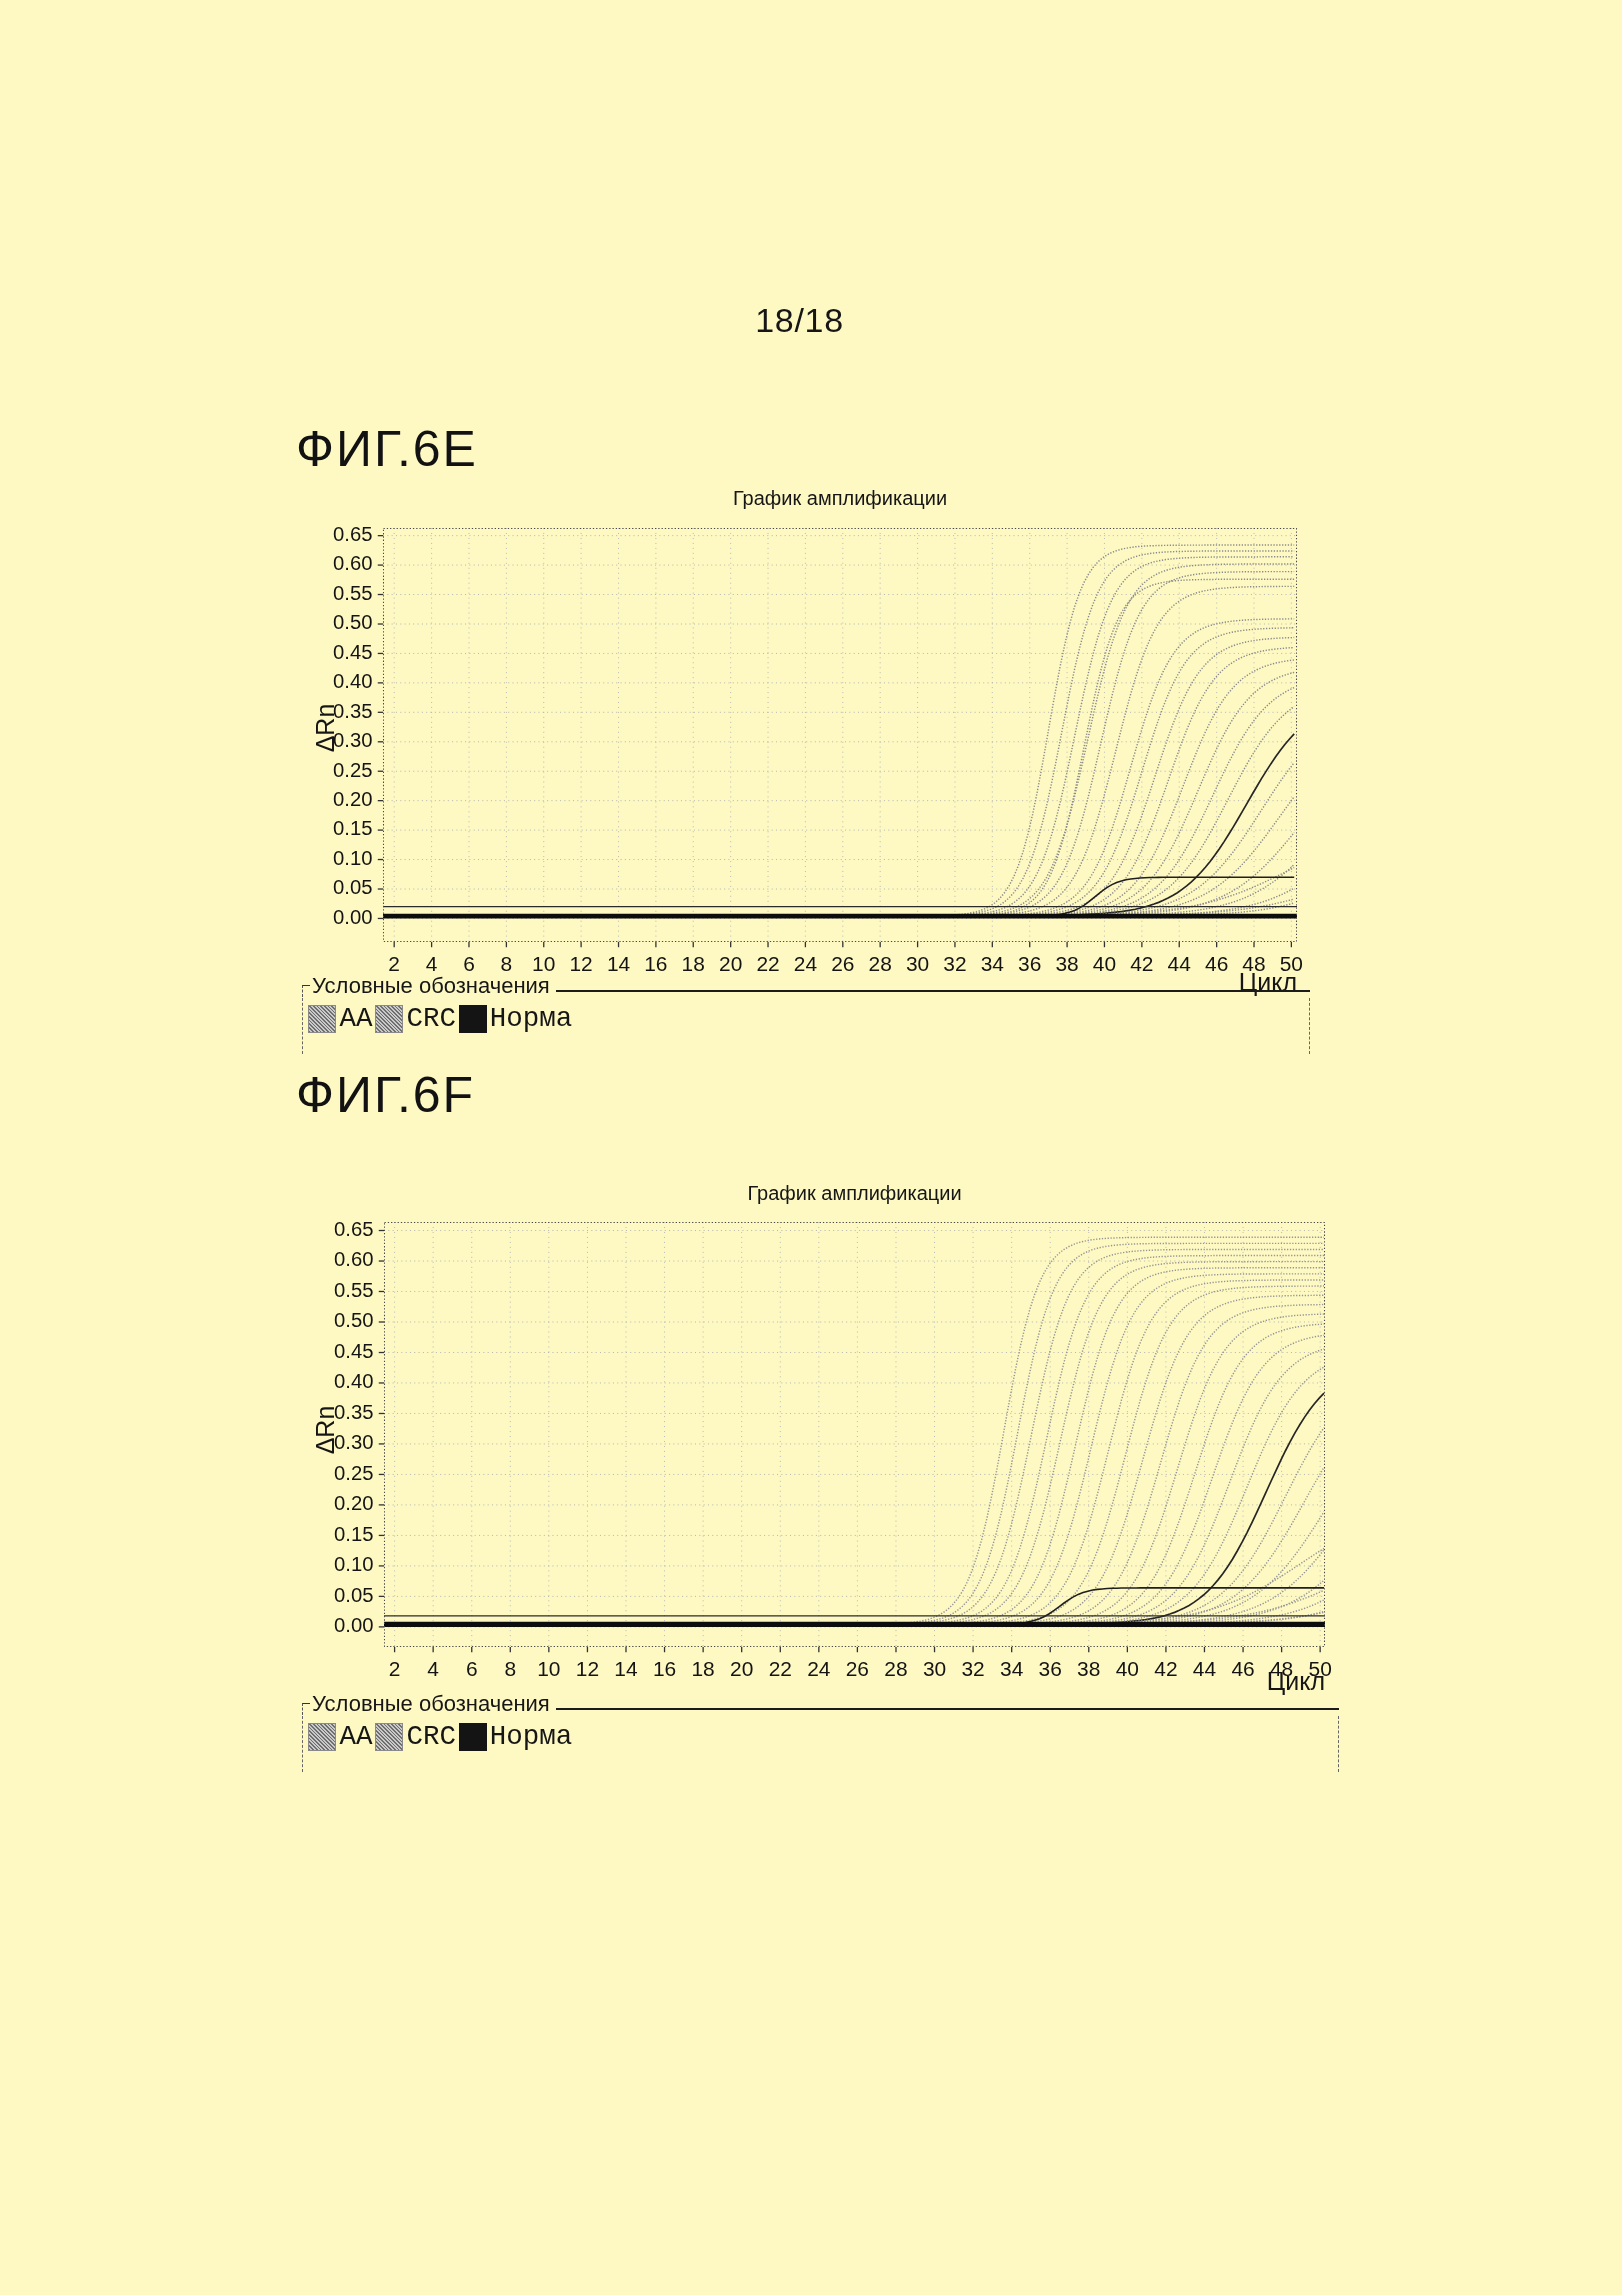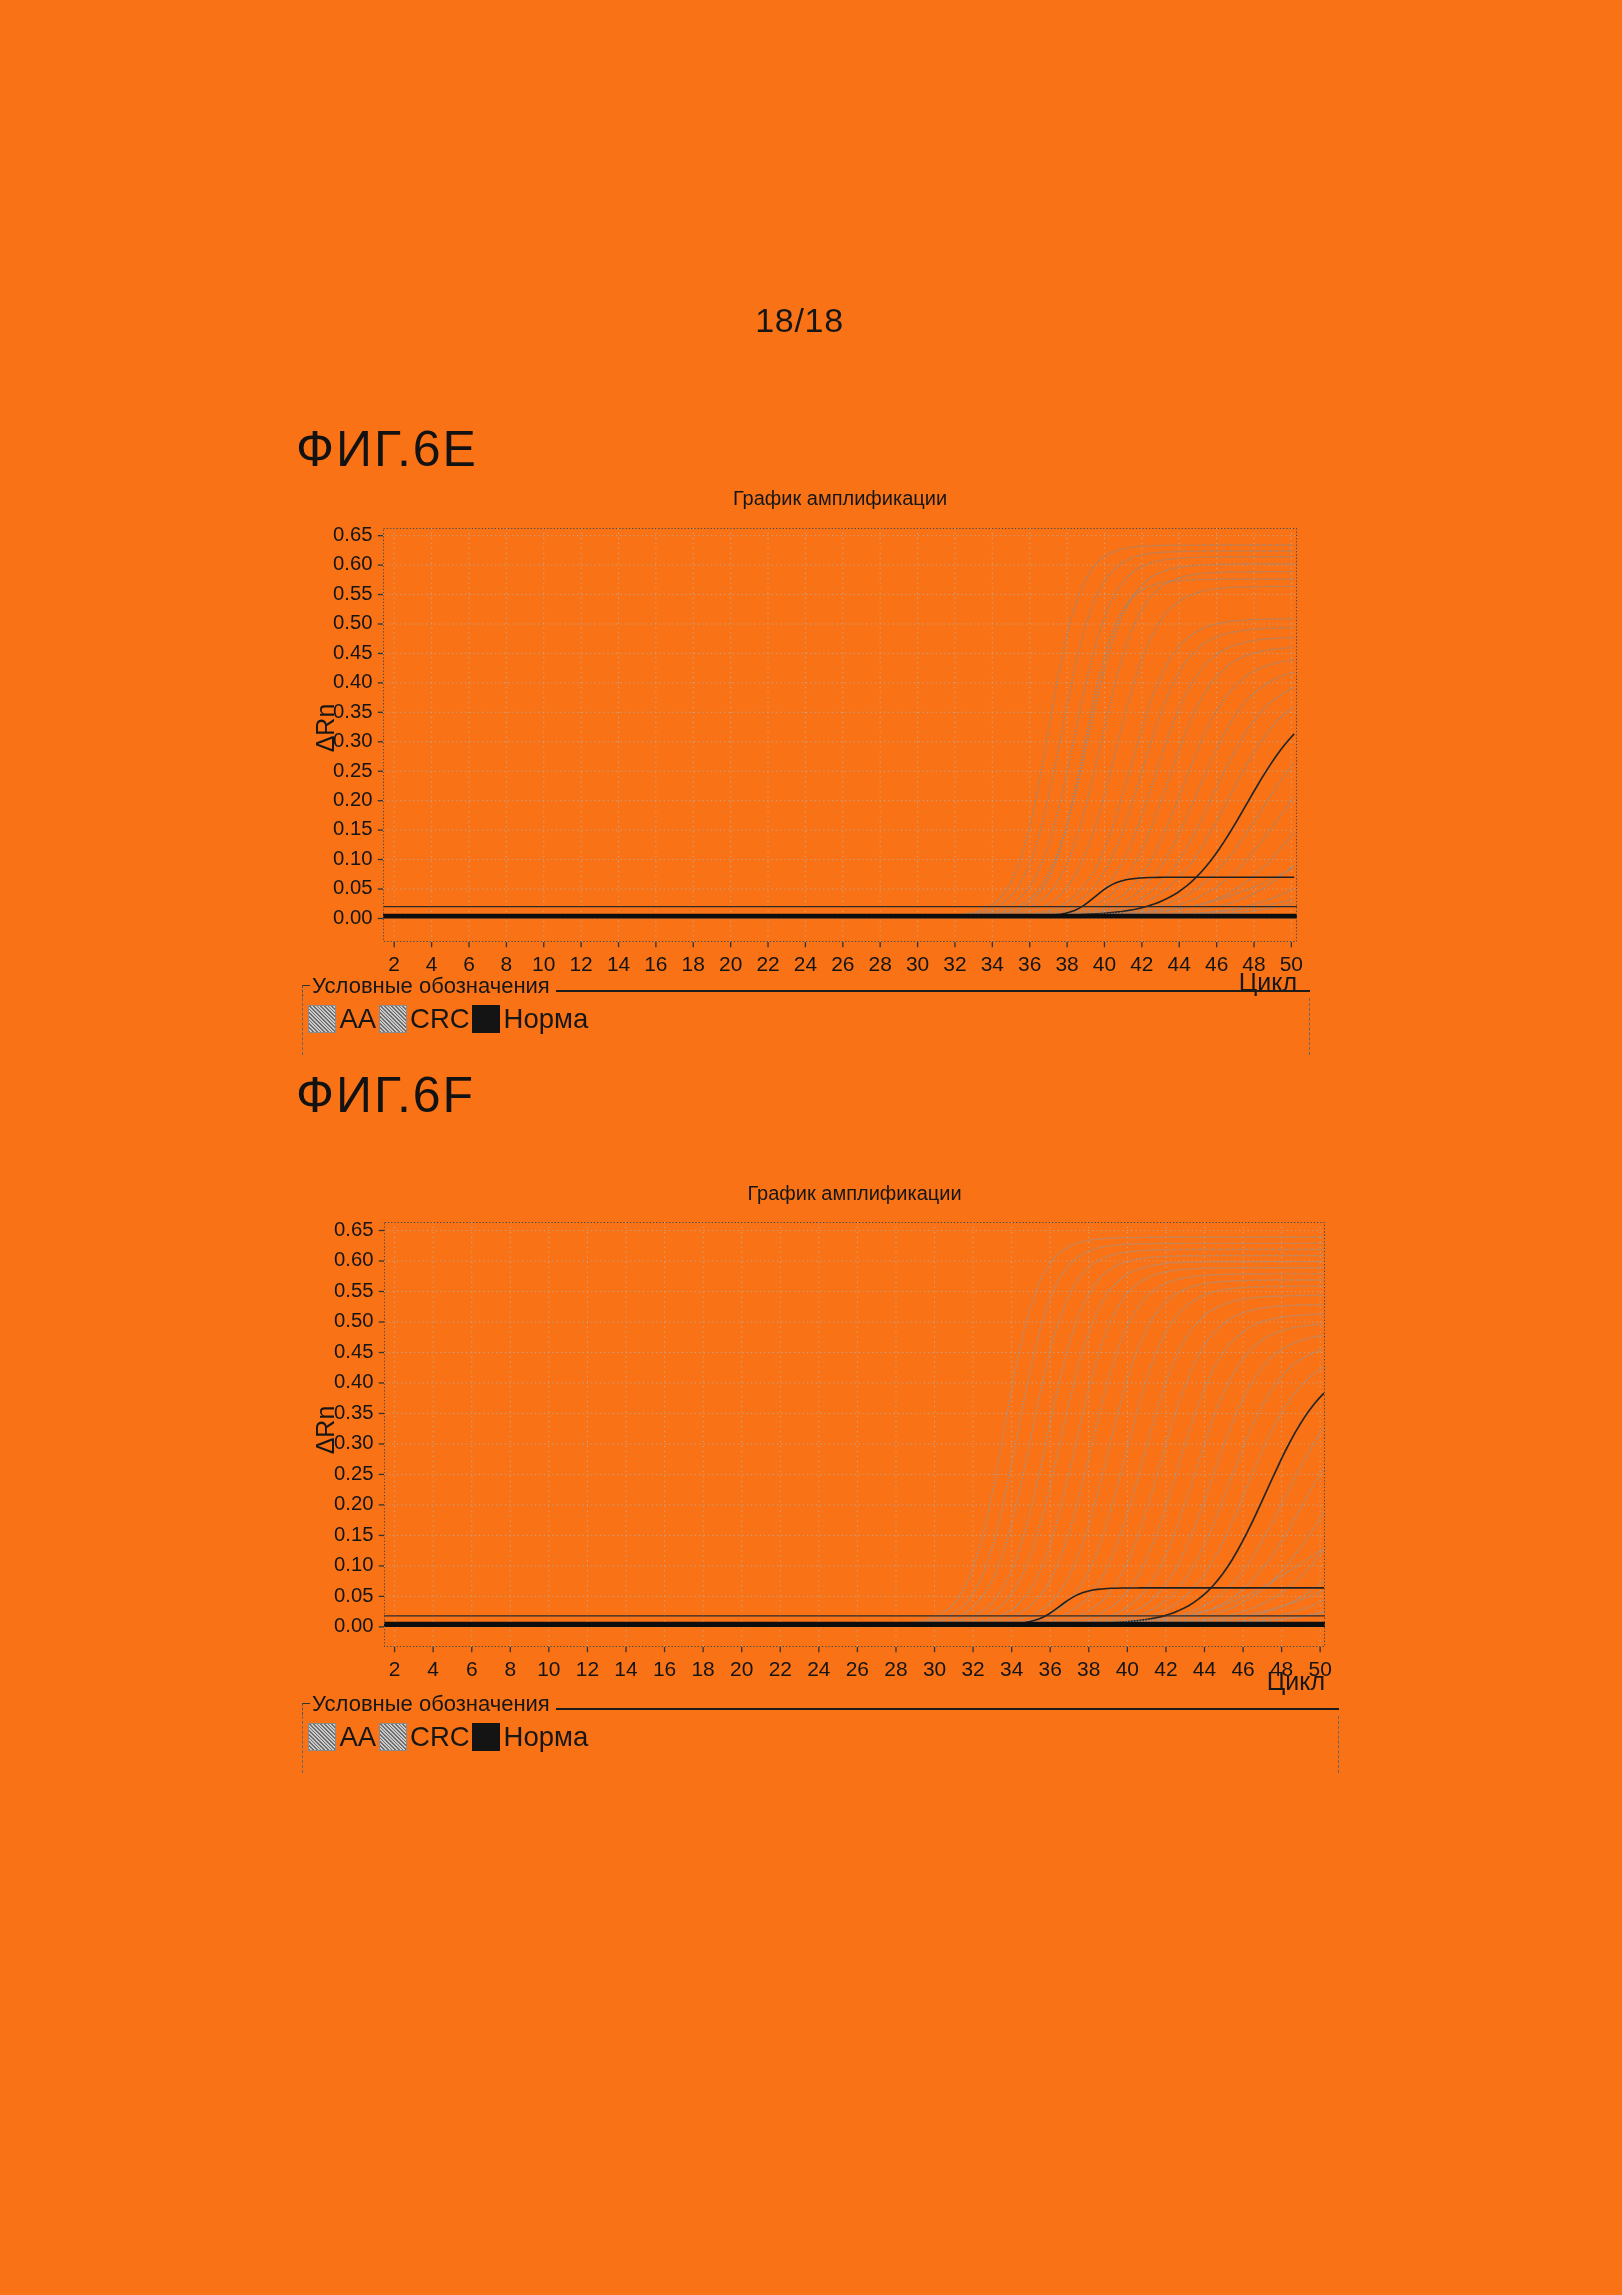--- a/index.html
+++ b/index.html
@@ -1,19 +1,19 @@
 <!DOCTYPE html>
 <html style="font-size:10.5px"><head>
 <meta charset="utf-8">
 <style>
   html,body{margin:0;padding:0;background:#e8e8e8;}
   .page{
     position:relative;
     width:1623px;height:2295px;
-    background:#f97316;
+    background:#fef9c3;
     font-family:"Liberation Sans", sans-serif;
     color:#111;
     overflow:hidden;
   }
   .page-number{
     position:absolute;left:0;top:301px;width:1599px;
     text-align:center;font-size:34px;letter-spacing:0.7px;color:#161616;
   }
   .fig-label{
     position:absolute;left:296px;
@@ -52,21 +52,21 @@
   }
   .legend-title{
     font-size:22px;color:#161616;white-space:nowrap;
     padding:0 6.5px 0 2.6px;line-height:1.1;
   }
   .legend-rule{flex:1 1 auto;border-bottom:2px solid #1c1c1c;margin-bottom:5.9px;}
   .legend-body{
     border-left:1.3px dashed #666;border-right:1.3px dashed #666;
     padding:5.2px 0 19.6px 5.2px;display:flex;align-items:flex-start;
   }
-  .legend-items{display:flex;align-items:center;}
+  .legend-items{display:flex;align-items:center;font-family:Liberation Mono, monospace;}
   .legend-item{display:flex;align-items:center;margin-right:2.6px;}
   .swatch{width:26px;height:26px;flex:0 0 auto;margin-right:3.3px;}
   .swatch.halftone{
     background-image:repeating-linear-gradient(45deg,#6f6f6f 0 1.3px,#c9c9c9 1.3px 2.6px);
     border:0.7px solid #8a8a8a;
   }
   .swatch.solid{background:#141414;border:0.7px solid #141414;}
   .legend-item-label{font-size:27.5px;color:#161616;white-space:nowrap;}
 </style>
 </head>

